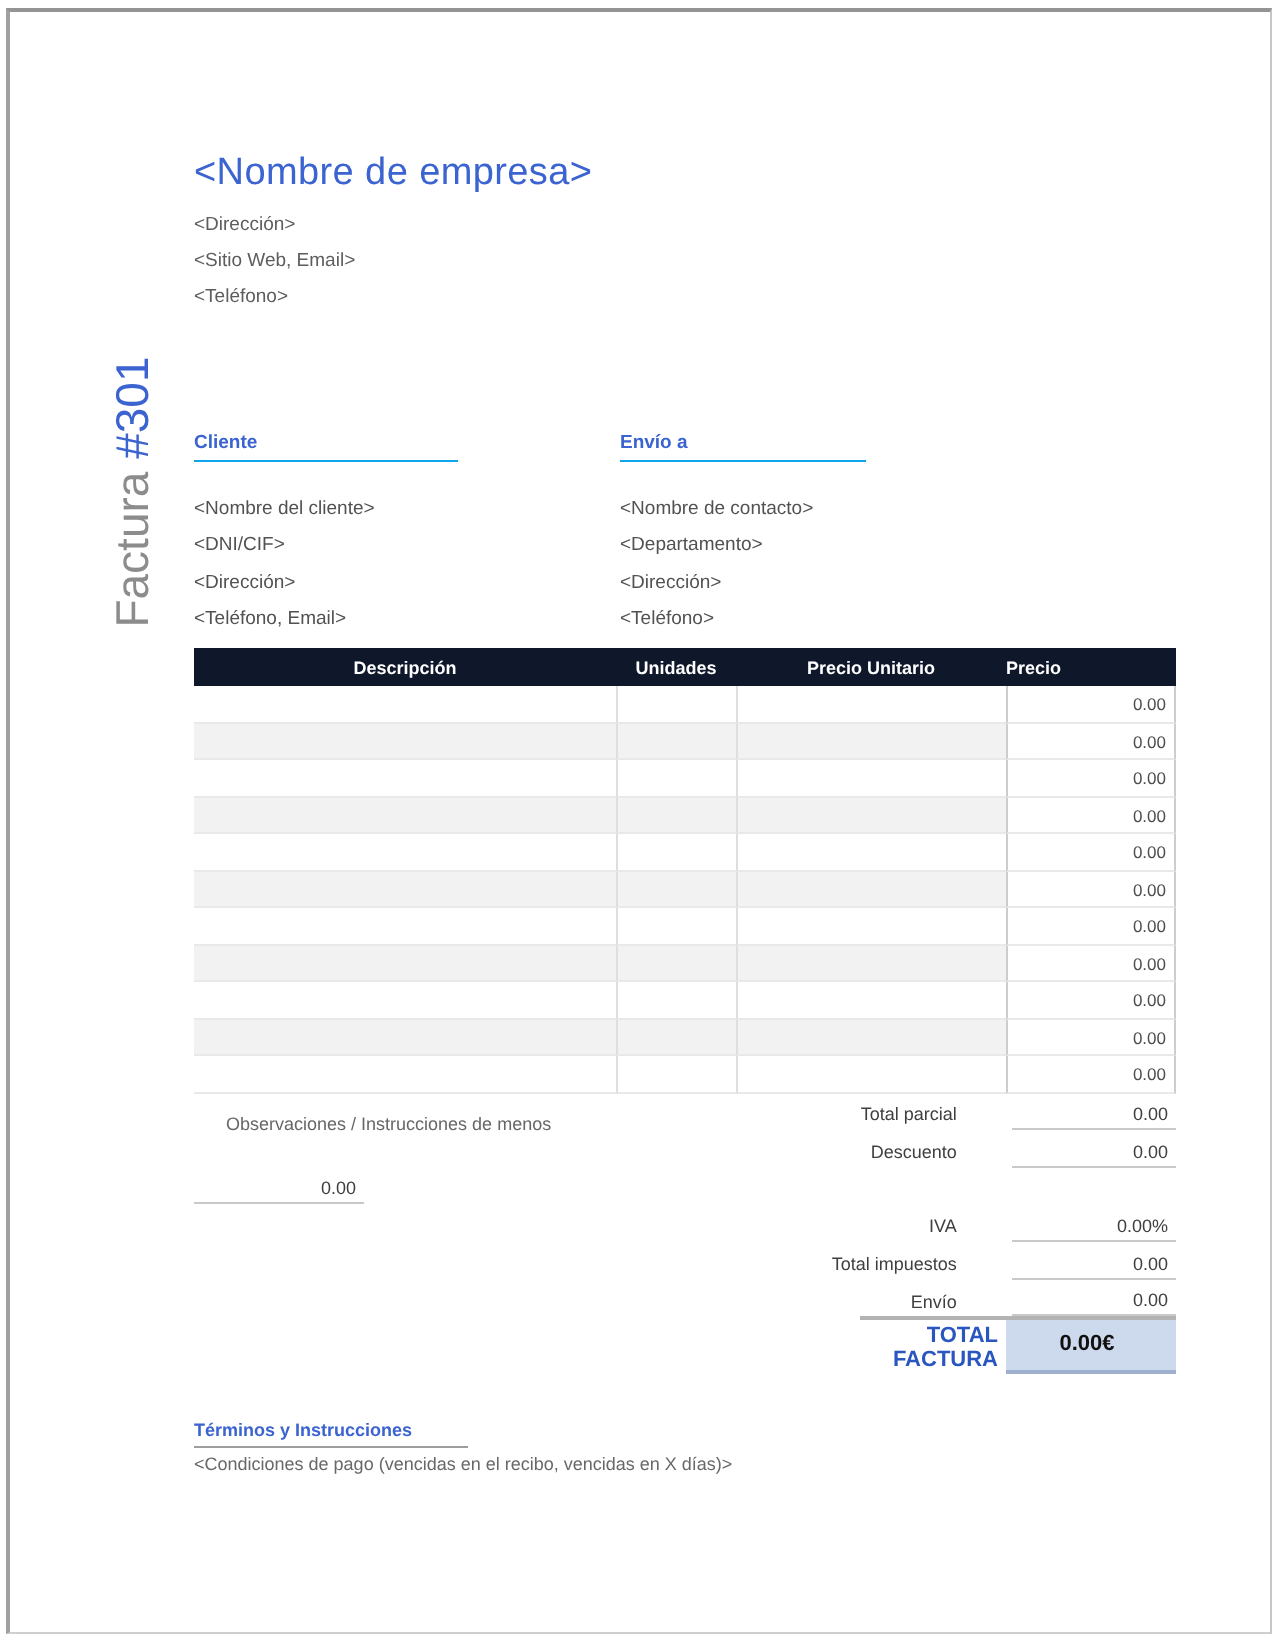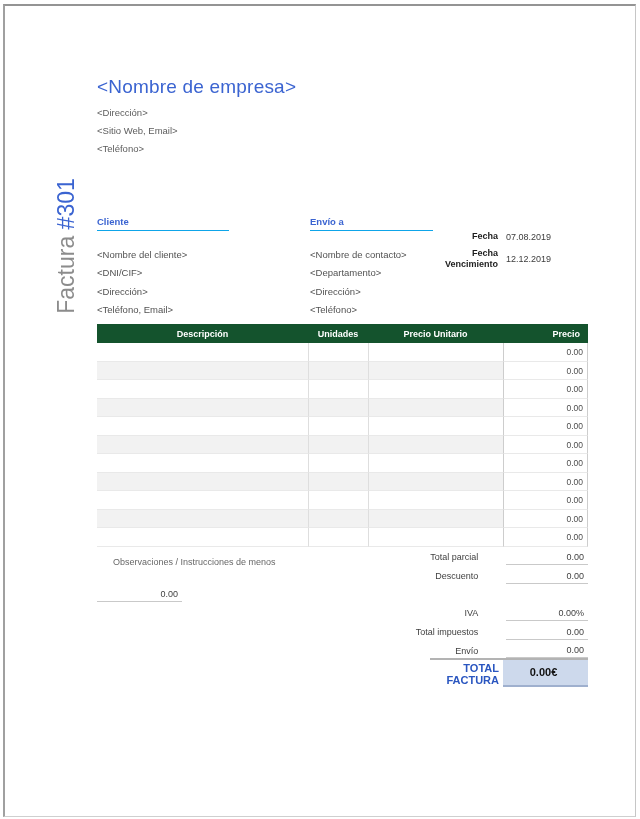--- a/index.html
+++ b/index.html
@@ -35,24 +35,24 @@
   .party .line:first-of-type { margin-top:15px; }
 
   
   .dates { position:absolute; left:430px; top:231px; width:158px; font-size:9px; }
   .dates .date-row { display:flex; align-items:center; margin-bottom:6px; }
   .dates .dlabel { width:68px; text-align:right; font-weight:bold; color:#1d1d1d; line-height:11px; }
   .dates .dvalue { margin-left:8px; color:#3c3c3c; }
 
   
   .inv-table { position:absolute; left:97px; top:324px; width:491px; font-size:9px; }
-  .thead { display:flex; height:19px; background:#14532d; color:#fff; font-weight:bold; align-items:center; }
+  .thead { display:flex; height:19px; background:#0f172a; color:#fff; font-weight:bold; align-items:center; }
   .col-desc { width:211px; } .col-uni { width:60px; } .col-pu { width:135px; } .col-pr { width:85px; }
   .thead .col-desc, .thead .col-uni, .thead .col-pu { text-align:center; }
-  .thead .col-pr { text-align:right; padding-right:8px; }
+  .thead .col-pr { text-align:left; padding-right:8px; }
   .trow { display:flex; height:18.5px; }
   .trow .cell { border-bottom:1px solid #e9e9e9; height:100%; }
   .trow .col-uni, .trow .col-pu { border-left:1px solid #dedede; }
   .trow.alt .col-desc, .trow.alt .col-uni, .trow.alt .col-pu { background:#f2f2f2; }
   .trow .col-pr { background:#fff; border-left:1px solid #cdcdcd; border-right:1px solid #cdcdcd;
     text-align:right; padding-right:4px; color:#4d4d4d; font-size:8.5px; line-height:18.5px; }
 
   
   .summary { position:absolute; left:97px; top:548px; width:491px; font-size:9px; }
   .srow { display:flex; height:18.7px; align-items:center;gap:20px; }
@@ -106,30 +106,20 @@
   <div class="party shipto">
     <div class="heading">Envío a</div>
     <div>
         <div class="line">&lt;Nombre de contacto&gt;</div>
         <div class="line">&lt;Departamento&gt;</div>
         <div class="line">&lt;Dirección&gt;</div>
         <div class="line">&lt;Teléfono&gt;</div>
       </div>
   </div>
 
-  <div class="dates">
-      <div class="date-row">
-        <div class="dlabel">Fecha</div>
-        <div class="dvalue">07.08.2019</div>
-      </div>
-      <div class="date-row">
-        <div class="dlabel">Fecha Vencimiento</div>
-        <div class="dvalue">12.12.2019</div>
-      </div>
-    </div>
 
   <div class="inv-table">
     <div class="thead">
         <div class="col-desc">Descripción</div>
         <div class="col-uni">Unidades</div>
         <div class="col-pu">Precio Unitario</div>
         <div class="col-pr">Precio</div>
       </div>
     <div>
         <div class="trow">
@@ -227,13 +217,17 @@
         <div class="slabel">Envío</div>
         <div class="svalue">0.00</div>
       </div>
     </div>
 
   <div class="total-row">
     <div class="total-label">TOTAL FACTURA</div>
     <div class="total-box">0.00€</div>
   </div>
 
+  <div class="terms">
+    <div class="heading">Términos y Instrucciones</div>
+    <div class="text">&lt;Condiciones de pago (vencidas en el recibo, vencidas en X días)&gt;</div>
+  </div>
 </div>
 
 </body></html>

